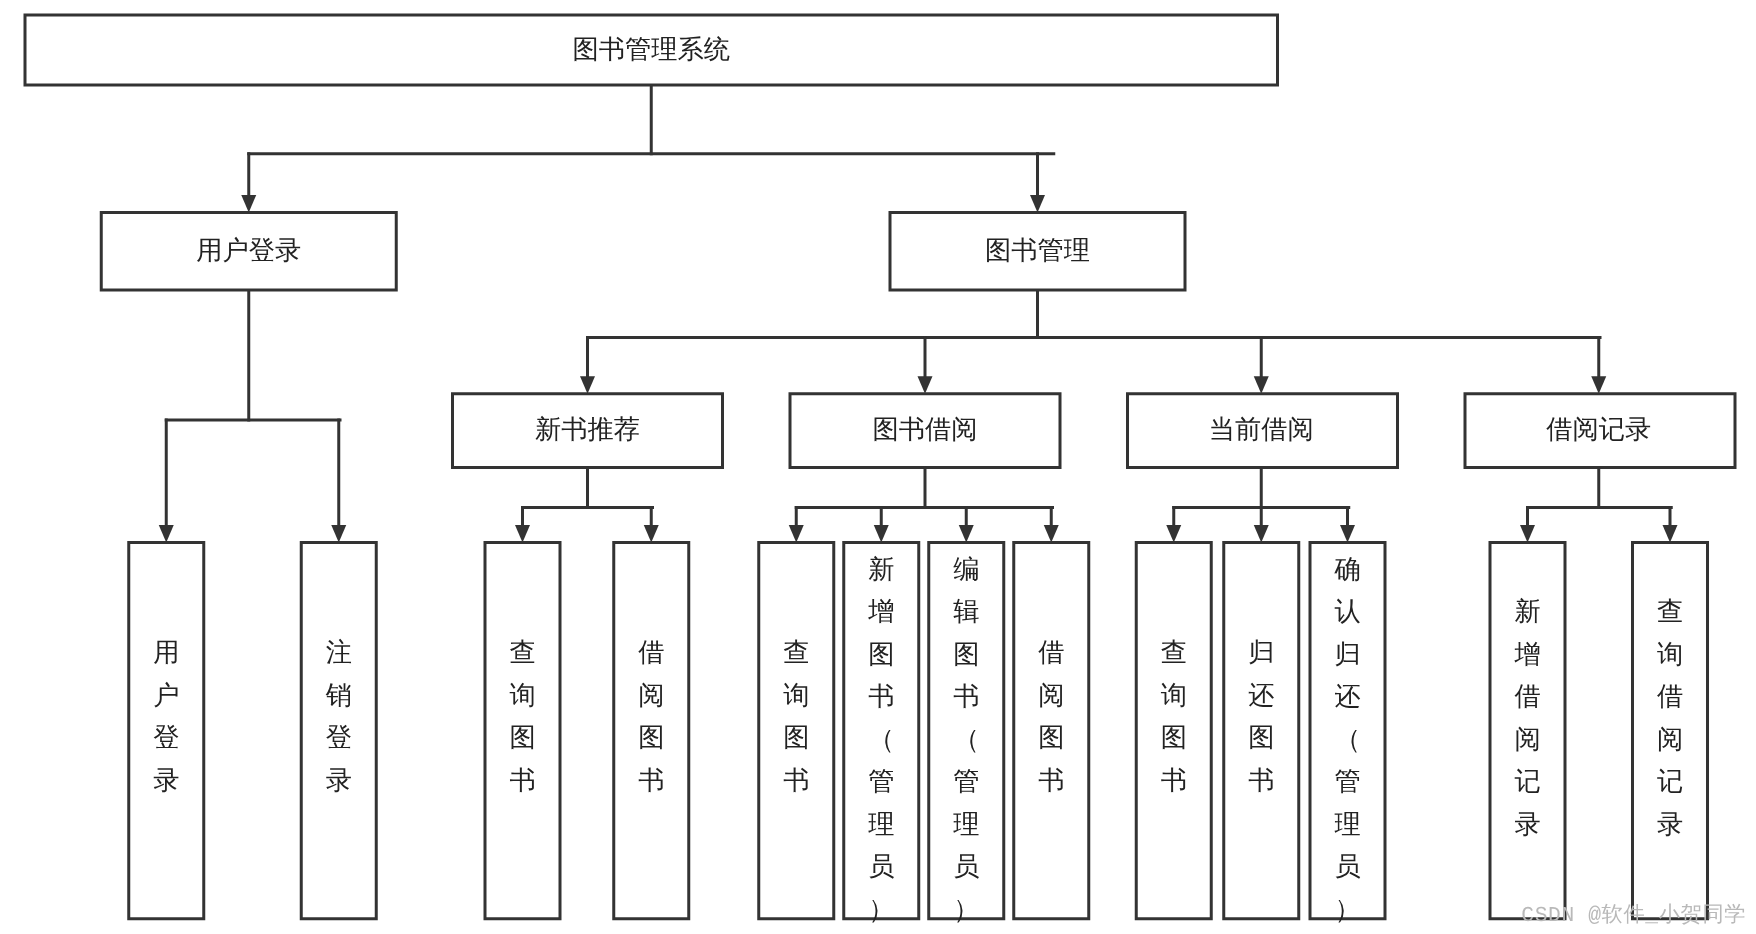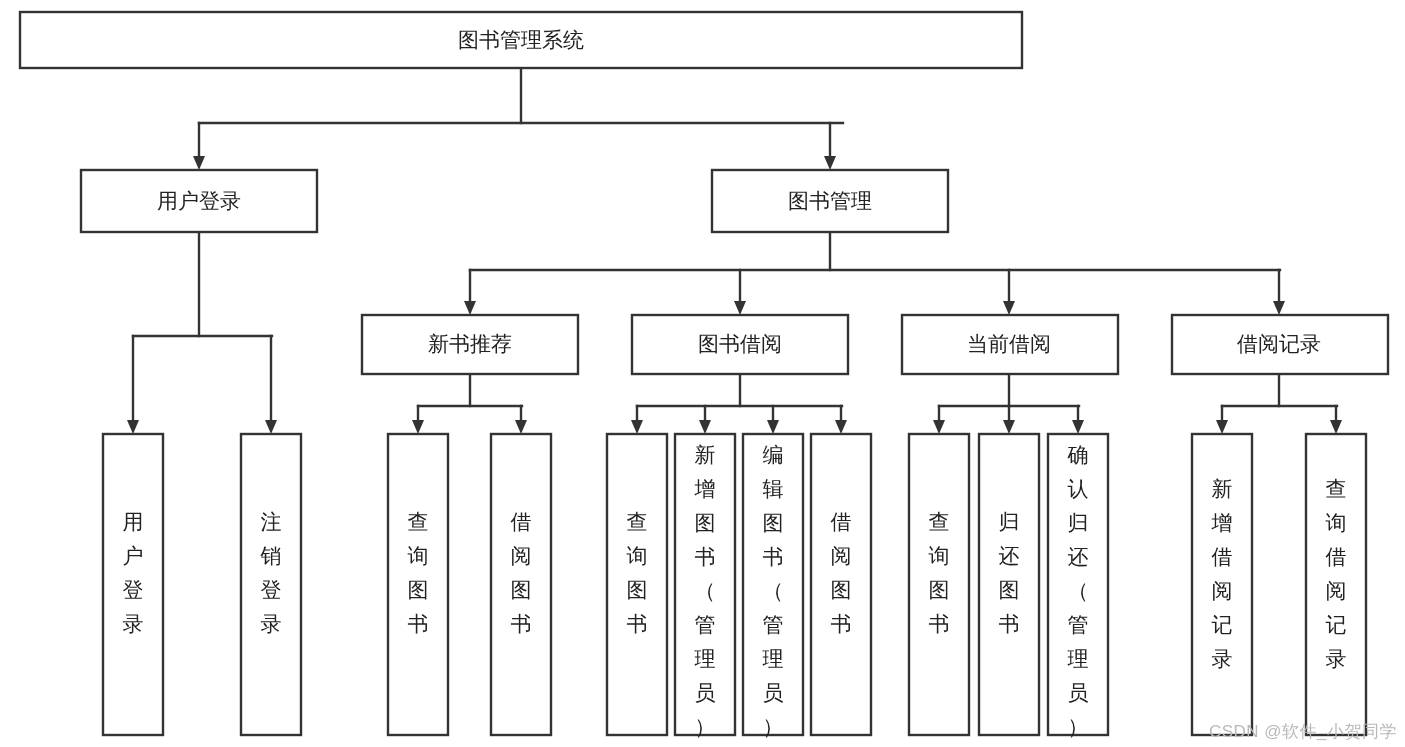--- a/index.html
+++ b/index.html
@@ -25,21 +25,21 @@
     font-size:21px;
     text-anchor:middle;
   }
   .connector{
     stroke:#333333;stroke-width:2.4;fill:none;stroke-linecap:square;
   }
   .arrow-head{fill:#333333;}
   .watermark{
     position:absolute;
     right:8px;bottom:4px;
-    font-family:Liberation Sans, sans-serif;
+    font-family:Liberation Mono, monospace;
     font-size:17px;
     color:#b9b9b9;
     white-space:nowrap;
     letter-spacing:.5px;
   }
 </style>
 </head>
 <body>
 
 <svg id="diagram" viewBox="0 0 1405 747">

